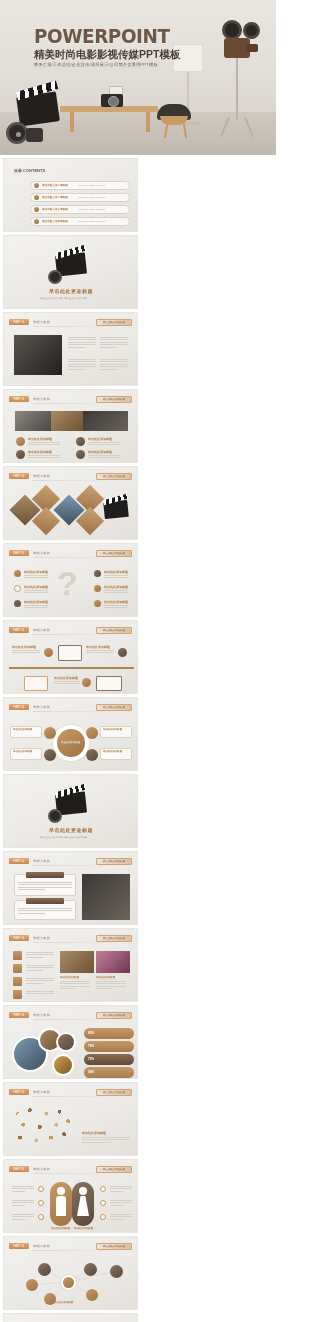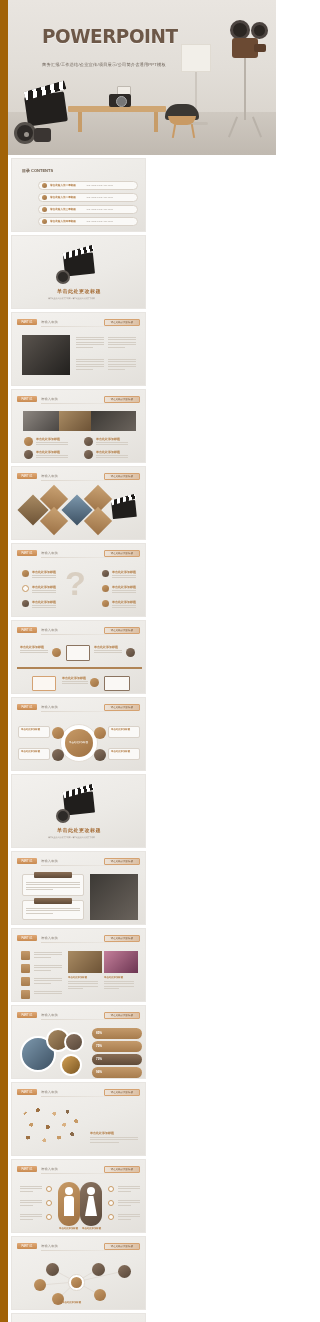--- a/index.html
+++ b/index.html
@@ -2,21 +2,21 @@
 <html><head>
 <meta charset="utf-8">
 <style>
   * { box-sizing: border-box; margin:0; padding:0; }
   html,body { background:#ffffff; }
   body {
     width:276px; height:1322px;
     font-family:"Liberation Sans", sans-serif;
     overflow:hidden; position:relative;
   }
-  .page { width:276px; height:1322px; position:relative; background:#a16207;padding-left:8px; }
+  .page { width:276px; height:1322px; position:relative; background:#a16207; }
 
   
   .cover {
     position:relative; width:276px; height:155px;
     background:linear-gradient(170deg,#e6e2dd 0%,#ded9d3 40%,#d2ccc5 75%,#c9c3bb 100%);
     overflow:hidden;
   }
   .cover-wall {
     position:absolute; left:0; top:0; width:276px; height:112px;
     background:linear-gradient(180deg,#e9e5e0 0%,#e2ded8 60%,#dbd6cf 100%);
@@ -154,20 +154,21 @@
     <div class="proj-tri2"></div>
 
     <div class="clap"></div>
     <div class="clap-top"></div>
     <div class="reel1"></div>
     <div class="reel2"></div>
     <div class="camera2"></div>
     <div class="camera"></div>
 
     <div class="cover-title">POWERPOINT</div>
+    <div class="cover-sub">精美时尚电影影视传媒PPT模板</div>
     <div class="cover-sub2">商务汇报/工作总结/企业宣传/项目展示/公司简介含通用PPT模板</div>
   </div>
 
   <div class="grid">
 
     <div class="thumb">
       <div class="ttxt hb" style="left:10px;top:9px;font-size:4px;">目录 CONTENTS</div>
       <div class="box-out" style="left:26px;top:22px;width:100px;height:9px;border-radius:5px;"></div>
       <div class="circ fill" style="left:30px;top:24px;width:5px;height:5px;"></div>
       <div class="ttxt h" style="left:38px;top:24.5px;font-size:2.6px;">请在此输入第一章标题</div>

